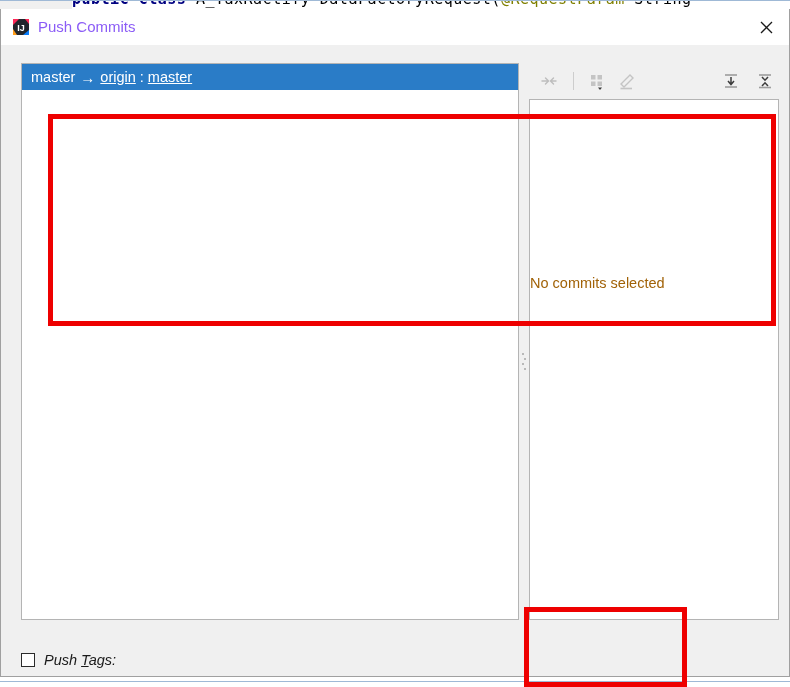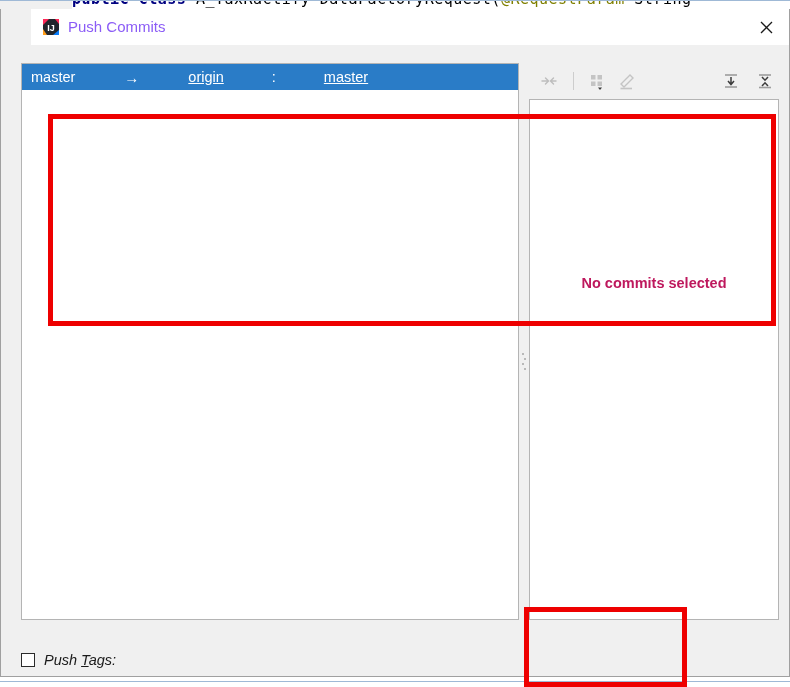--- a/index.html
+++ b/index.html
@@ -58,21 +58,20 @@
     background: #f0f0f0;
     border: 1px solid #a0a0a0;
     border-top: none;
     box-sizing: border-box;
   }
 
   .titlebar {
     position: relative;
     height: 36px;
     background: #ffffff;
-    margin-left: 30px;
   }
   .title-icon {
     position: absolute;
     left: 11px; top: 9px;
     width: 18px; height: 18px;
   }
   .title-text {
     position: absolute;
     left: 37px; top: 8px;
     font-size: 15px;
@@ -110,21 +109,20 @@
   .repo-row {
     height: 26px;
     background: #2a7cc7;
     display: flex;
     align-items: center;
     padding-left: 9px;
     box-sizing: border-box;
     color: #ffffff;
     font-size: 14.5px;
     white-space: nowrap;
-    gap: 44px;
   }
   .repo-row .arrow { margin: 0 5px; font-size: 15px; }
   .repo-row .link { text-decoration: underline; }
   .repo-row .colon { margin: 0 4px; }
 
   
   .splitter {
     position: absolute;
     left: 518px; top: 18px;
     width: 10px; height: 557px;
@@ -171,24 +169,23 @@
     width: 250px;
     height: 521px;
     background: #ffffff;
     border: 1px solid #b4b4b4;
     box-sizing: border-box;
   }
   .no-commits {
     position: absolute;
     left: 0; right: 0;
     top: 175px;
-    text-align: center;
+    text-align: left;
     font-size: 14.5px;
-    color: #be185d;
-    font-weight: bold;
+    color: #a16207;
   }
 
   
   .push-tags-row {
     position: absolute;
     left: 20px; top: 603px;
     display: flex;
     align-items: center;
     height: 24px;
   }

